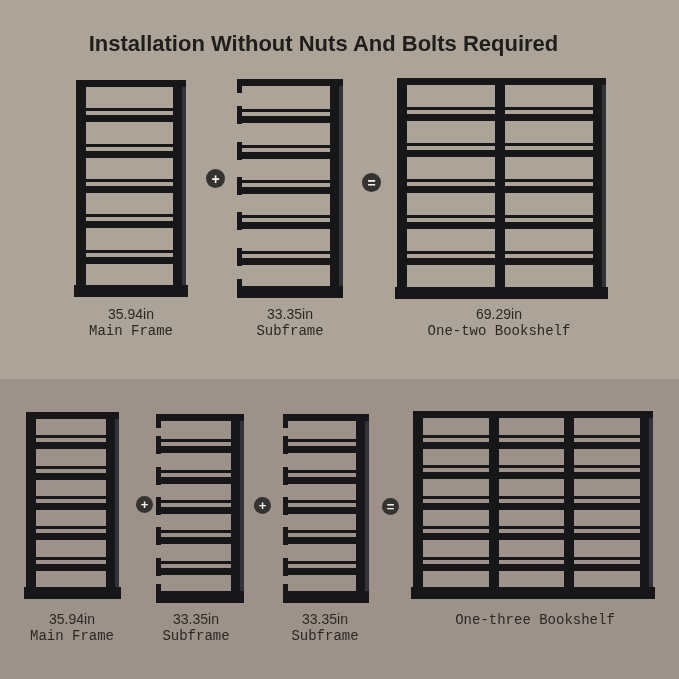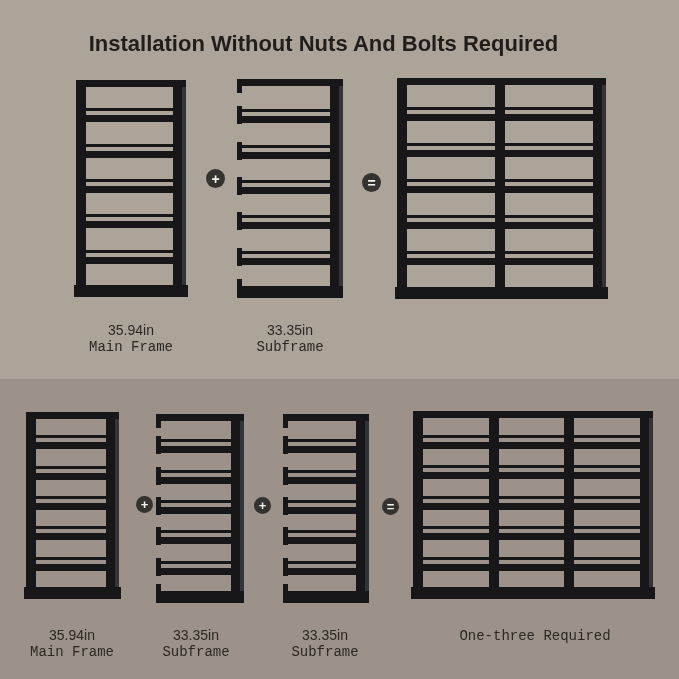--- a/index.html
+++ b/index.html
@@ -43,21 +43,21 @@
   .fx-cap-bot{left:0;bottom:12px;}
   
   .op{
     position:absolute;width:19px;height:19px;border-radius:50%;
     background:#35332f;color:#f4f2ef;display:flex;align-items:center;justify-content:center;
     font-size:14px;font-weight:bold;line-height:1;
   }
   
   .lbl{
     position:absolute;width:230px;transform:translateX(-50%);
-    text-align:center;color:var(--txt);margin-top:16px;
+    text-align:center;color:var(--txt);
   }
   .lbl .size{font-size:14px;line-height:16px;}
   .lbl .name{font-size:14px;line-height:18px;font-family:Liberation Mono, monospace;}
 </style>
 </head>
 <body>
 
 <div class="stage">
   <div class="sec top"></div>
   <div class="sec bottom"></div>
@@ -235,20 +235,24 @@
     </div>
 
   <div class="lbl" style="left:131px;top:306px">
     <div class="size">35.94in</div>
     <div class="name">Main Frame</div>
   </div>
   <div class="lbl" style="left:290px;top:306px">
     <div class="size">33.35in</div>
     <div class="name">Subframe</div>
   </div>
+  <div class="lbl" style="left:499px;top:306px">
+    <div class="size">69.29in</div>
+    <div class="name">One-two Bookshelf</div>
+  </div>
 
   <div class="unit" style="left:26px;top:412px;width:93px;height:187px">
       <div class="fx-row">
         <div class="fx-post"></div>
         <div class="fx-bay">
           <div class="fx-sp"></div>
           <div class="fx-group">
             <div class="fx-rail"></div>
             <div class="fx-slot"></div>
             <div class="fx-shelf"></div>
@@ -503,15 +507,15 @@
   </div>
   <div class="lbl" style="left:196px;top:611px">
     <div class="size">33.35in</div>
     <div class="name">Subframe</div>
   </div>
   <div class="lbl" style="left:325px;top:611px">
     <div class="size">33.35in</div>
     <div class="name">Subframe</div>
   </div>
   <div class="lbl" style="left:535px;top:611px">
-    <div class="name">One-three Required</div>
+    <div class="name">One-three Bookshelf</div>
   </div>
 </div>
 
 </body></html>

